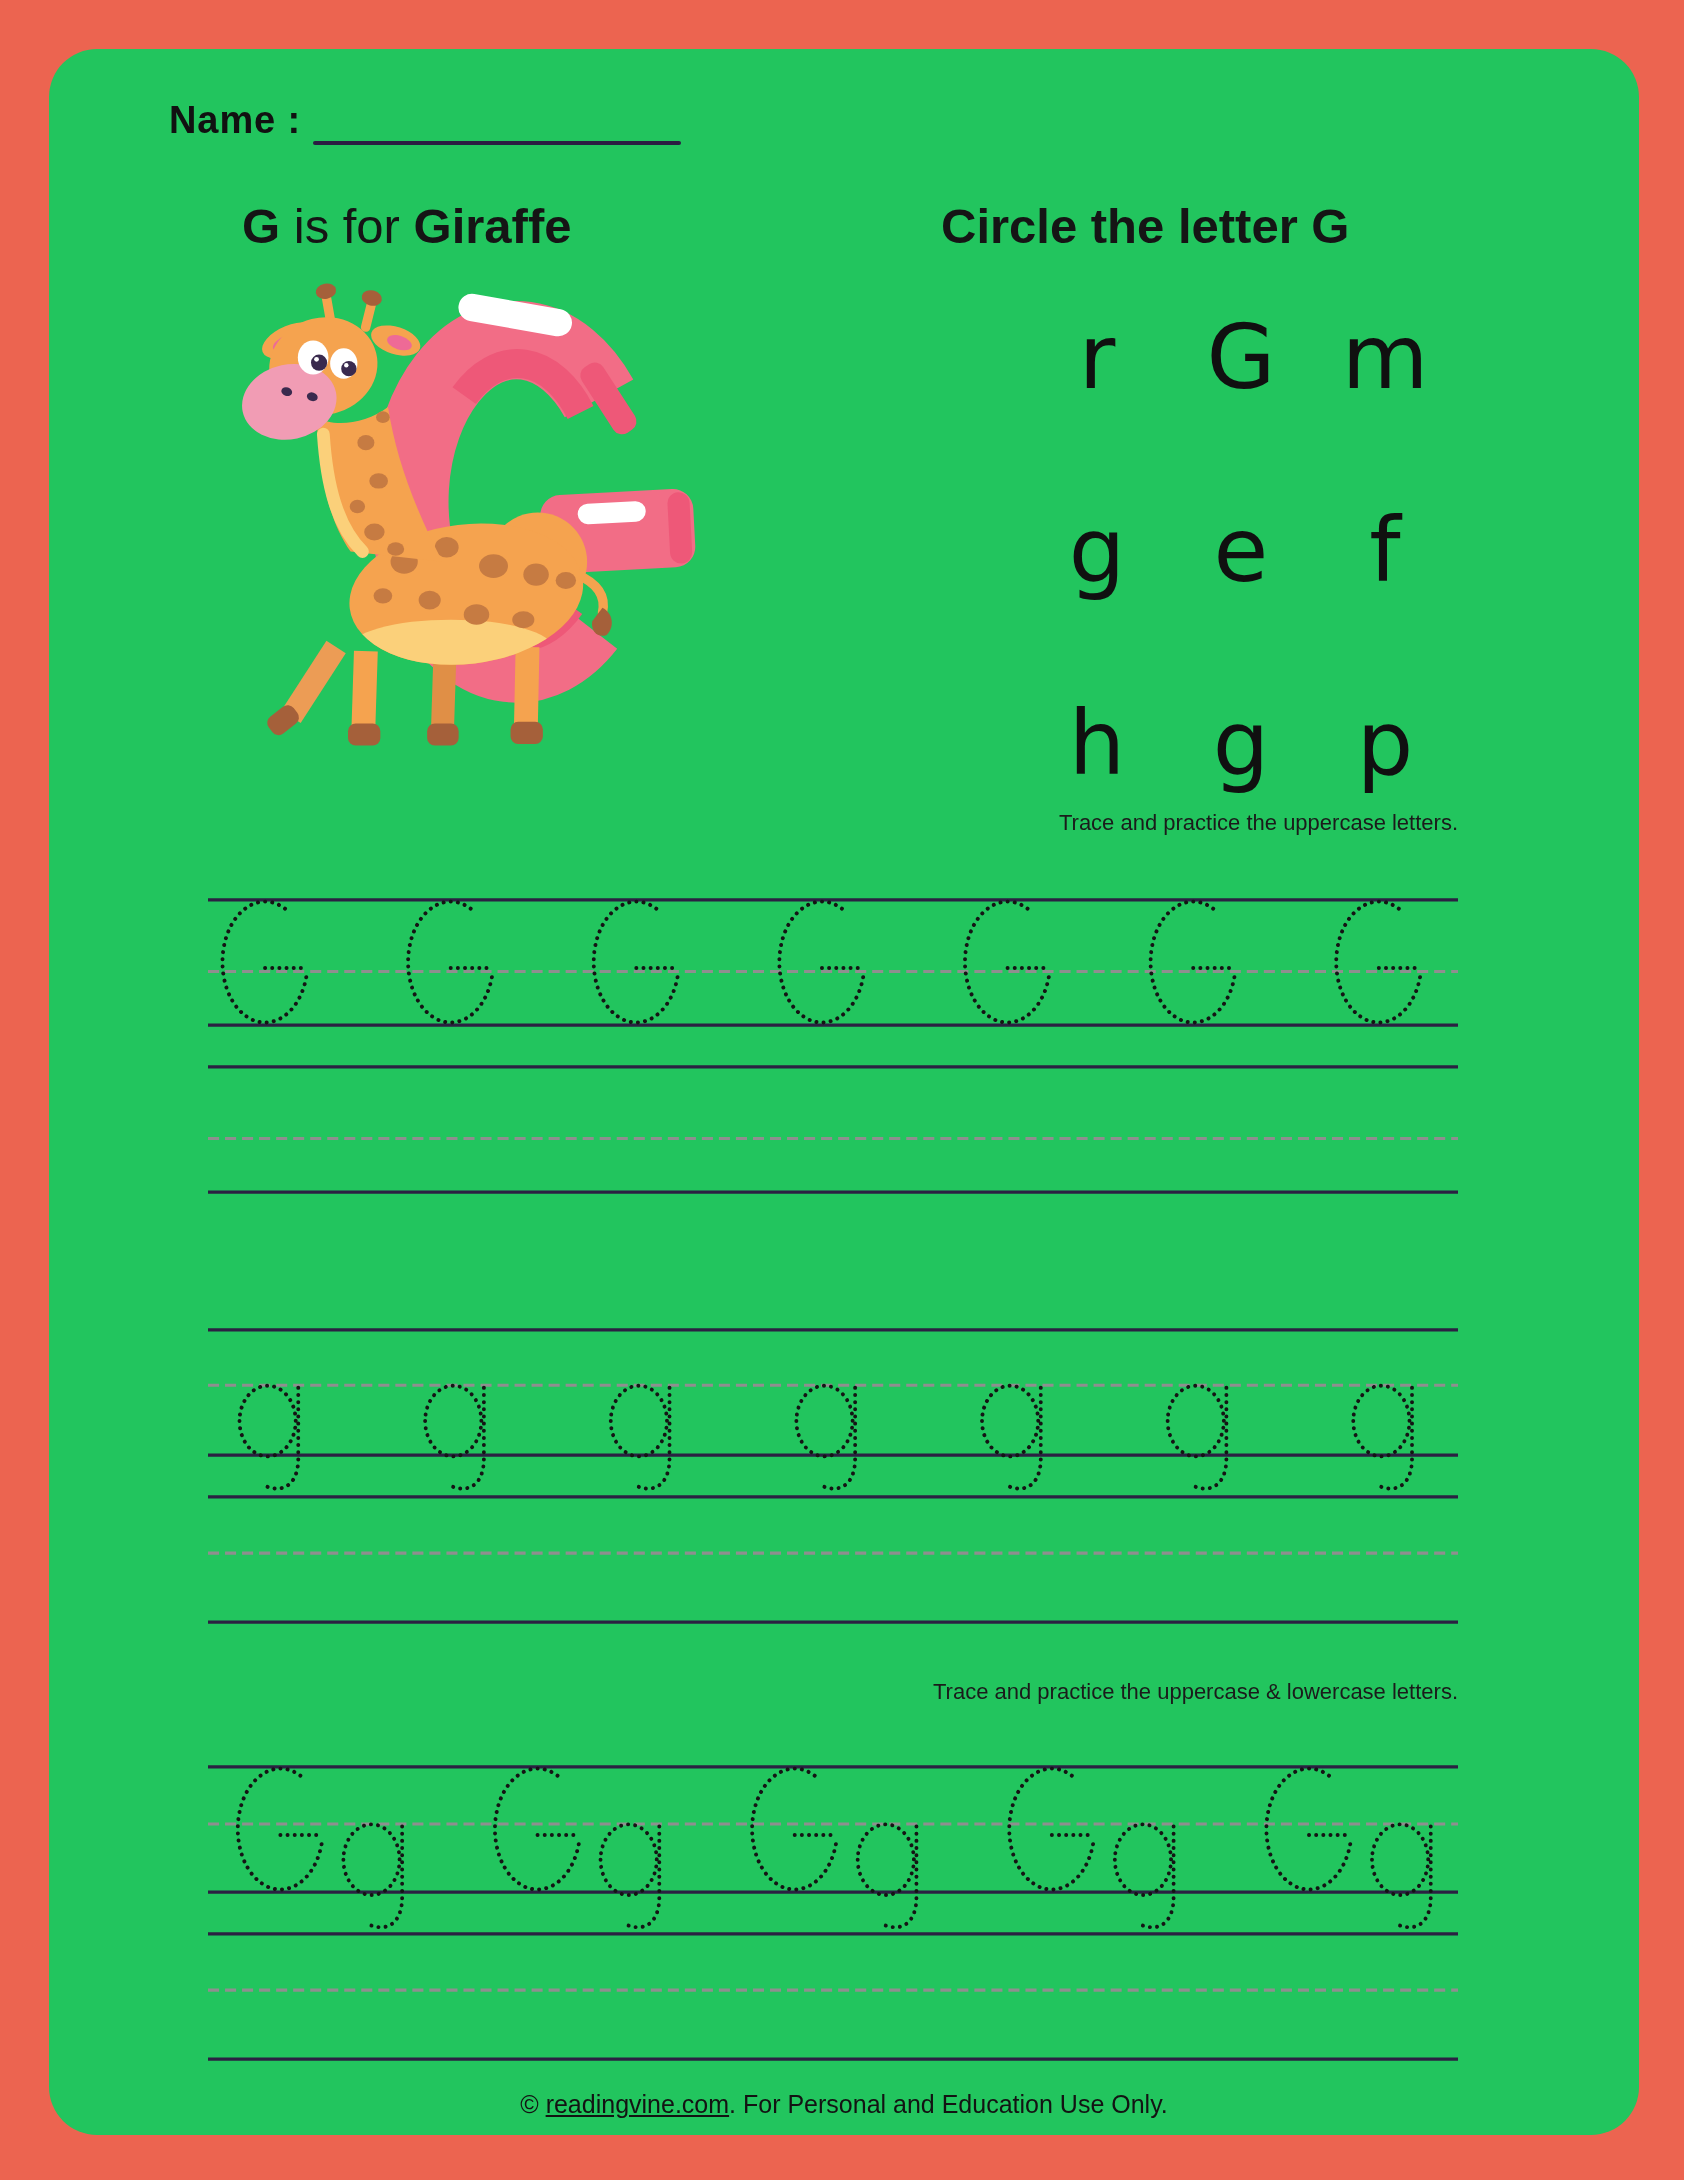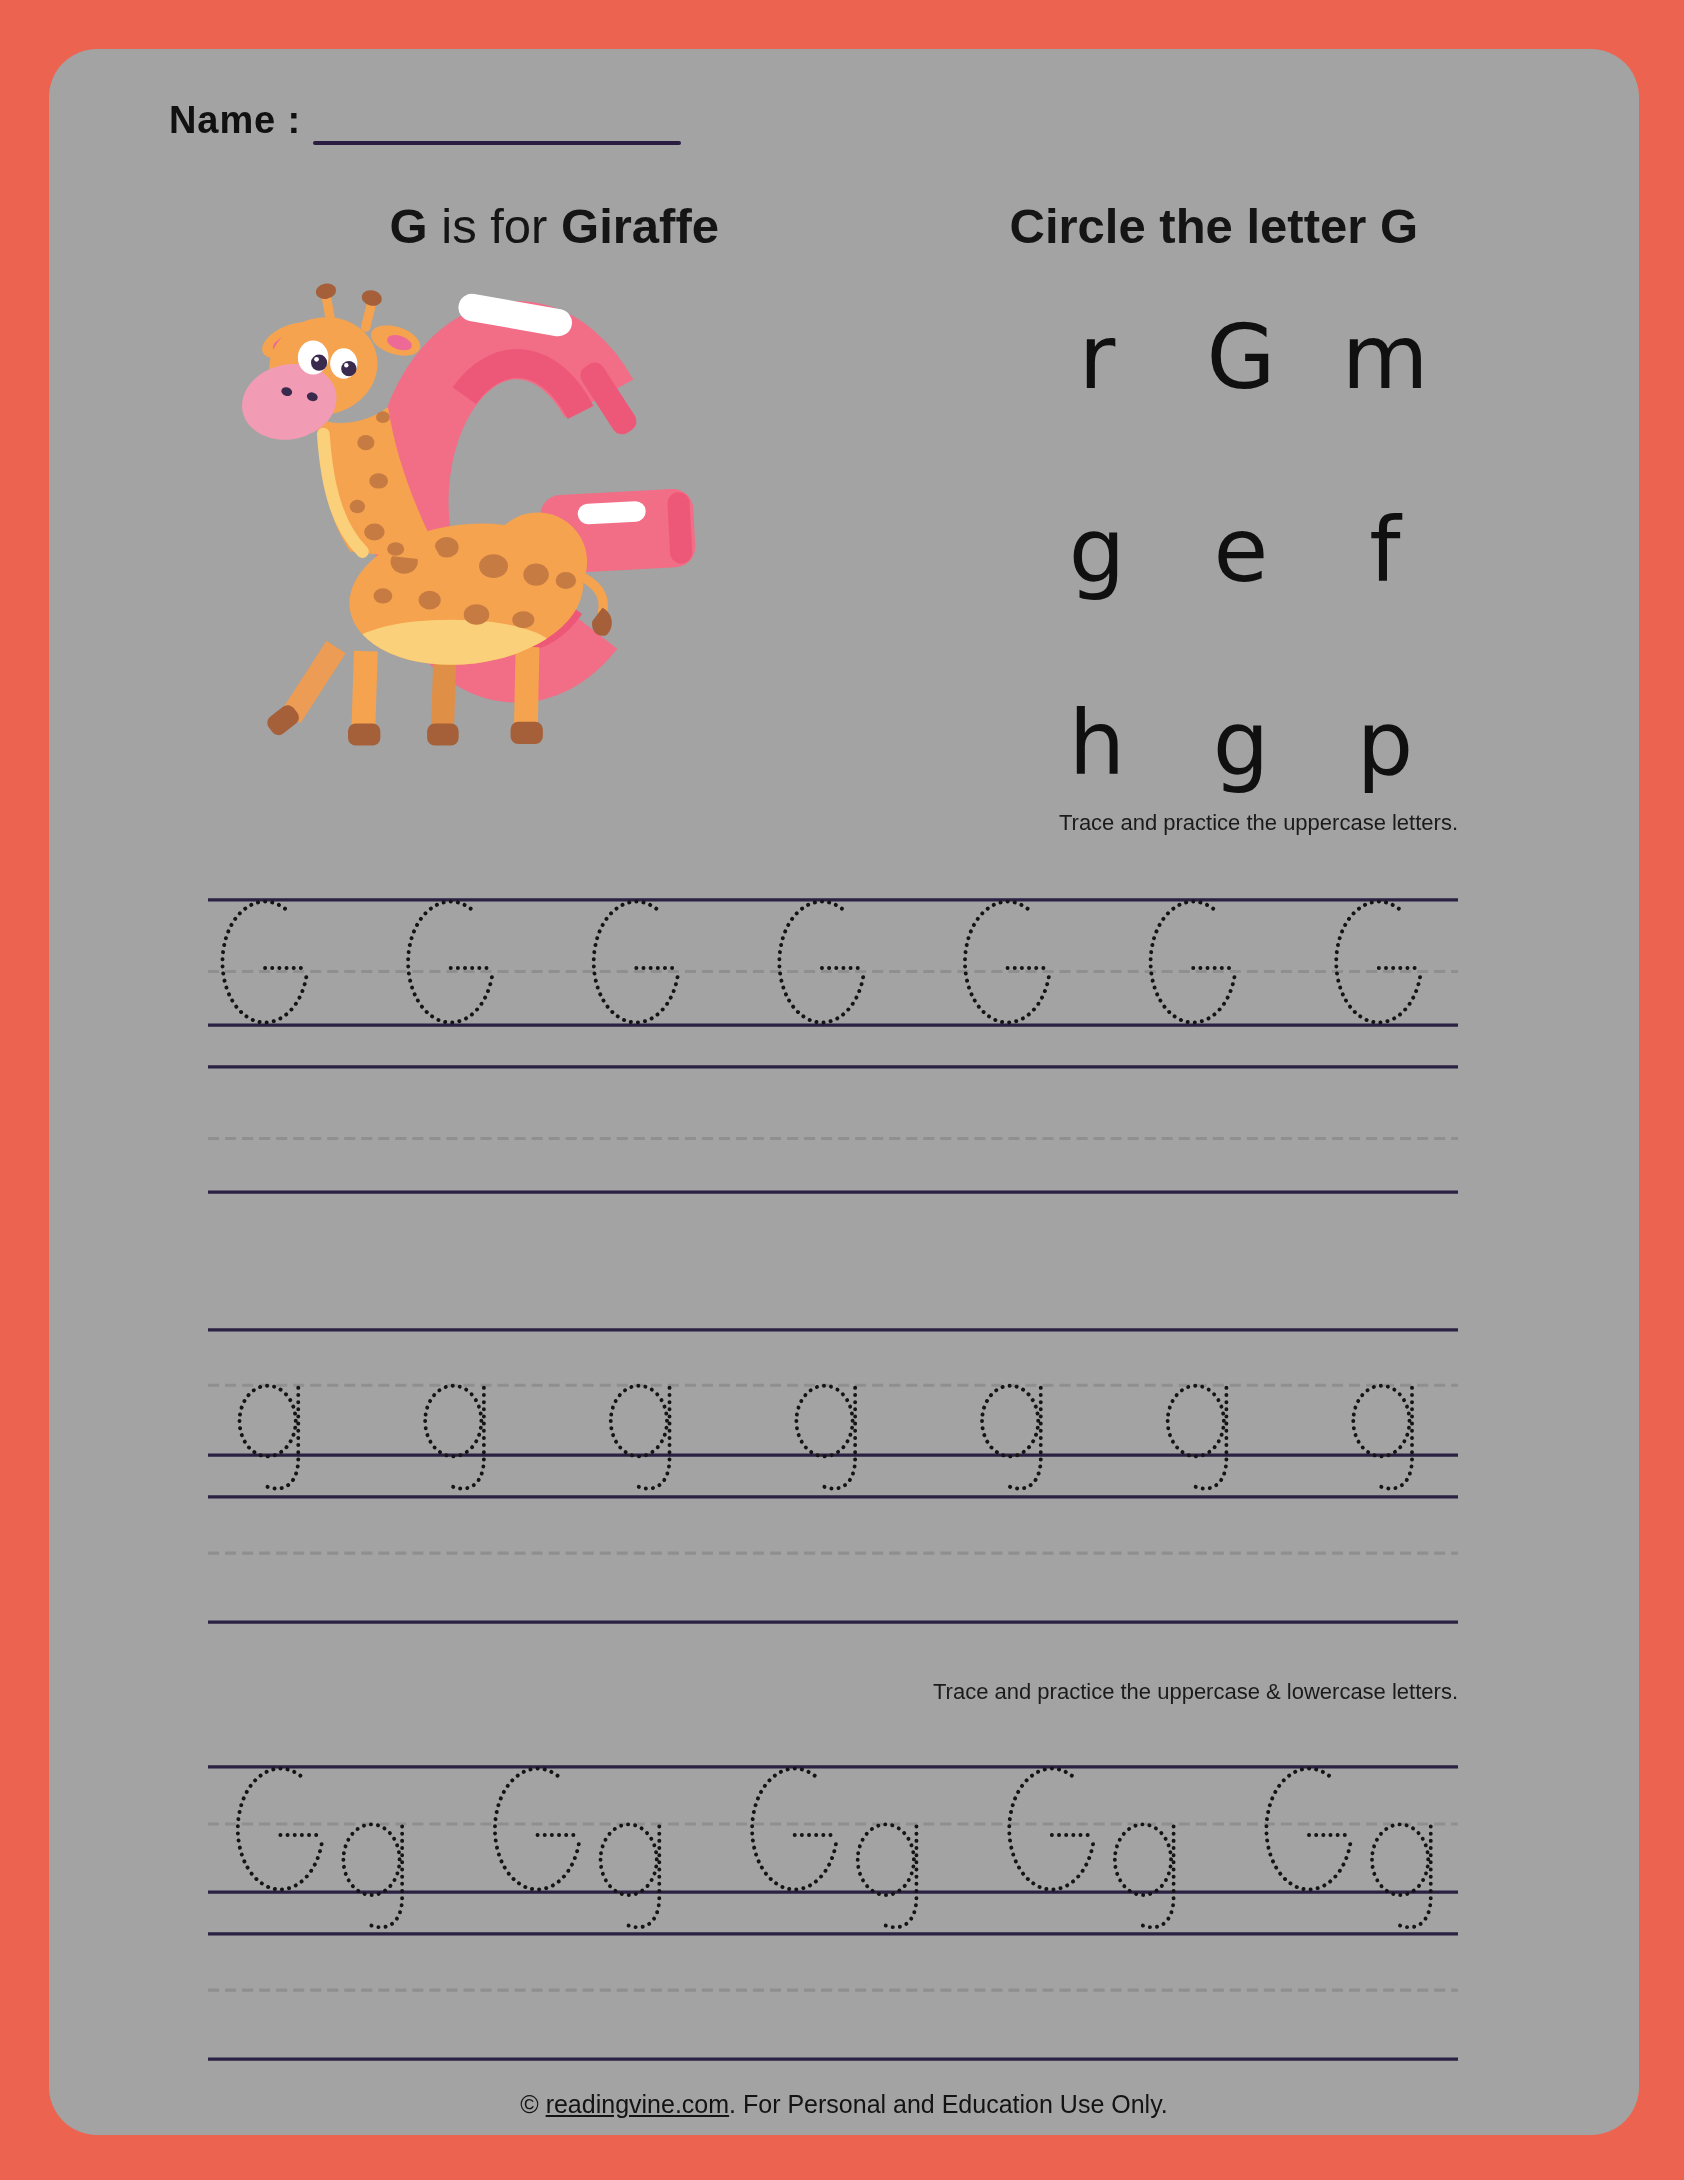--- a/index.html
+++ b/index.html
@@ -4,35 +4,35 @@
 <style>
   html,body{margin:0;padding:0;}
   body{
     width:1685px;height:2181px;position:relative;
     background:#EC6450;
     font-family:"Liberation Sans","DejaVu Sans",sans-serif;
     color:#1b1b1b;
   }
   #sheet{
     position:absolute;left:49px;top:49px;right:46px;bottom:46px;
-    background:#a3a3a3;border-radius:48px;
+    background:#22c55e;border-radius:48px;
   }
   
   .name-label{
     position:absolute;left:120px;top:47px;height:48px;line-height:48px;
     font-size:38px;font-weight:700;color:#111111;letter-spacing:0.9px;
   }
   .name-line{
     position:absolute;left:264px;top:92px;width:368px;height:4.3px;
     background:#2B1D42;border-radius:2.6px;
   }
   
   .big-title{
     position:absolute;top:149px;height:56px;line-height:56px;
-    font-size:49px;text-align:right;color:#151515;letter-spacing:0px;
+    font-size:49px;text-align:left;color:#151515;letter-spacing:0px;
     white-space:nowrap;
   }
   .big-title .bold{font-weight:700;}
   .big-title .reg{font-weight:400;}
   #title-left{left:193px;width:477px;}
   #title-right{left:892px;width:477px;font-weight:700;}
   
   #illustration{position:absolute;left:189px;top:232px;width:477px;height:468px;overflow:visible;}
   
   #letter-grid{position:absolute;left:976px;top:212px;width:432px;}

